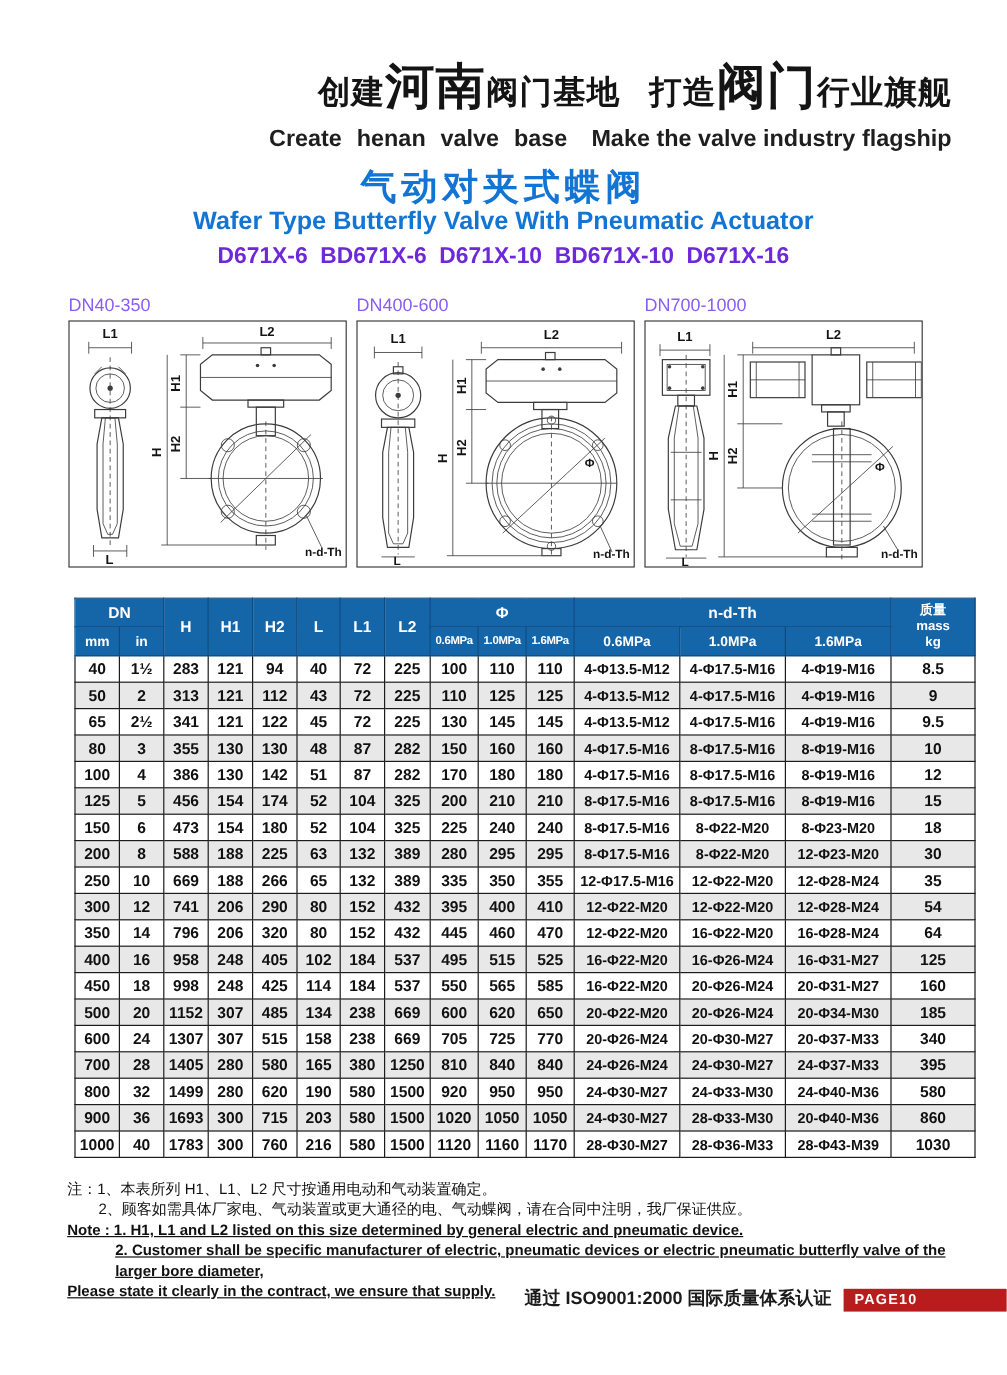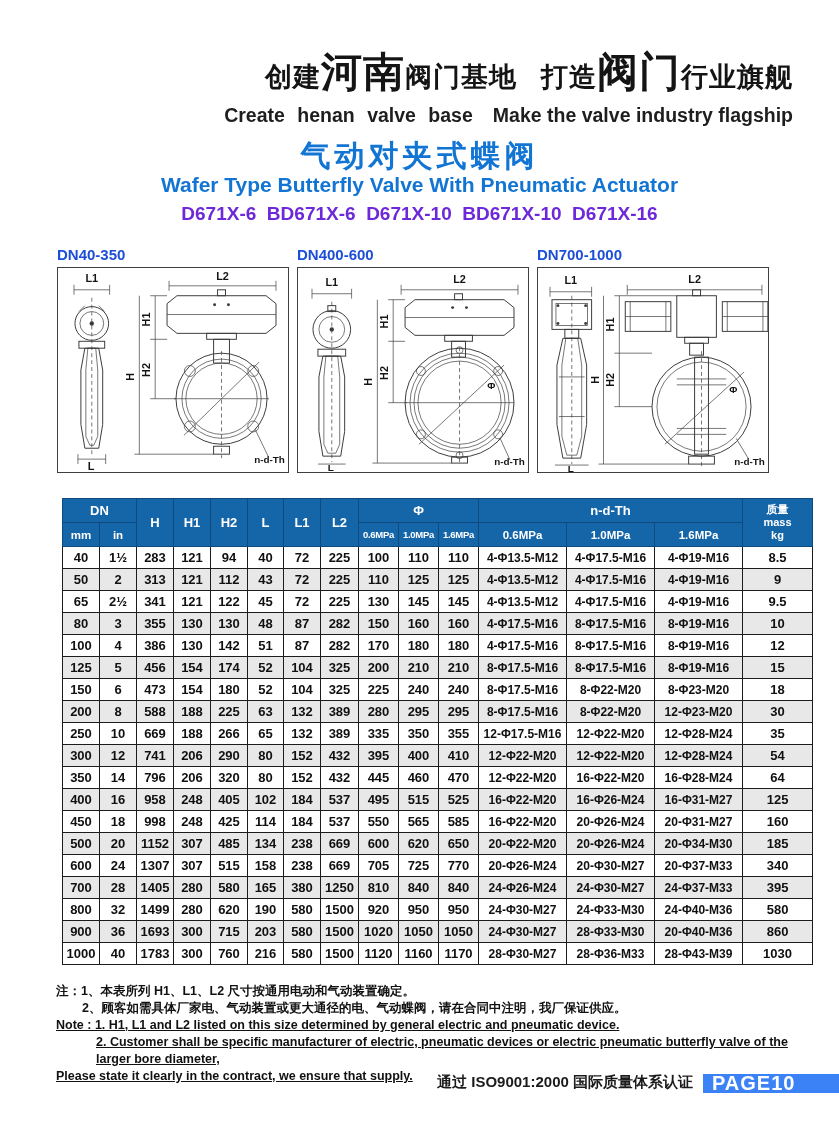--- a/index.html
+++ b/index.html
@@ -20,21 +20,21 @@
   .title-cn { position:absolute; top:136px; left:0; width:100%; text-align:center;
               font-size:30px; font-weight:700; color:#1375d3; letter-spacing:4px; }
   .title-en { position:absolute; top:173px; left:0; width:100%; text-align:center;
               font-size:21px; font-weight:600; color:#1375d3; }
   .title-models { position:absolute; top:203px; left:0; width:100%; text-align:center;
               font-size:19px; font-weight:700; color:#6d28d9; white-space:pre; }
 
   
   .drawings { position:absolute; top:245px; left:57px; width:726px; display:flex; gap:8px; }
   .drawing-group { width:232px; }
-  .drawing-label { font-size:15px; font-weight:700; color:#1d4ed8; height:22px; line-height:20px; }
+  .drawing-label { font-size:15px; font-weight:400; color:#8b5cf6; height:22px; line-height:20px; }
   .drawing-box { width:232px; height:206px; border:1.5px solid #3f3f3f; background:#fff; }
   .dwg { width:100%; height:100%; display:block; }
   .dwg line,.dwg path,.dwg rect,.dwg circle,.dwg polygon { stroke:#3c3c3c; fill:none; stroke-width:1; }
   .dwg .thin { stroke-width:0.7; }
   .dwg .dash { stroke-dasharray:4 3; stroke-width:0.7; }
   .dwg .dot  { fill:#3c3c3c; stroke:none; }
   .dwg text  { fill:#141414; font-size:11px; font-weight:600; stroke:none;
                font-family:"Liberation Sans",sans-serif; }
   .dwg text.small { font-size:10px; }
 
@@ -48,30 +48,30 @@
   .spec-table thead th.mpa    { font-size:11.5px; }
   .spec-table thead th.mass   { font-size:11px; line-height:1.2; }
   .spec-table tbody td { border:1px solid #1c1c1c; height:22px; padding:0; text-align:center;
                 font-size:13px; font-weight:600; color:#101010; background:#ffffff; }
   .spec-table tbody tr.alt td { background:#e8e8e8; }
   .spec-table tbody td.ndth { font-size:12px; }
 
   
   .notes { position:absolute; top:983px; left:56px; width:740px; font-size:12.5px;
            color:#111; line-height:17px; }
-  .notes .cn { font-weight:700; }
+  .notes .cn { font-weight:400; }
   .notes .en { font-weight:600;text-decoration:underline; }
   .notes .ind-cn { padding-left:26px; }
   .notes .ind-en { padding-left:40px; }
 
   
   .footer-cert { position:absolute; top:1073px; right:146px; font-size:15px; font-weight:700;
                  color:#1b1b1b; white-space:nowrap; }
   .footer-badge { position:absolute; top:1074px; right:0; width:136px; height:19px;
-                 background:#3b82f6; color:#ffffff; font-size:20px; font-weight:600;
+                 background:#b91c1c; color:#ffffff; font-size:12px; font-weight:600;
                  line-height:19px; padding-left:9px; letter-spacing:1px; }
 </style>
 </head>
 <body>
 
 <div class="slogan">
   <div class="slogan-cn"><span class="sm">创建</span><span class="lg">河南</span><span class="sm">阀门基地</span><span class="gap"></span><span class="sm">打造</span><span class="lg">阀门</span><span class="sm">行业旗舰</span></div>
   <div class="slogan-en"><span class="left">Create henan valve base</span><span class="right">Make the valve industry flagship</span></div>
 </div>
 

